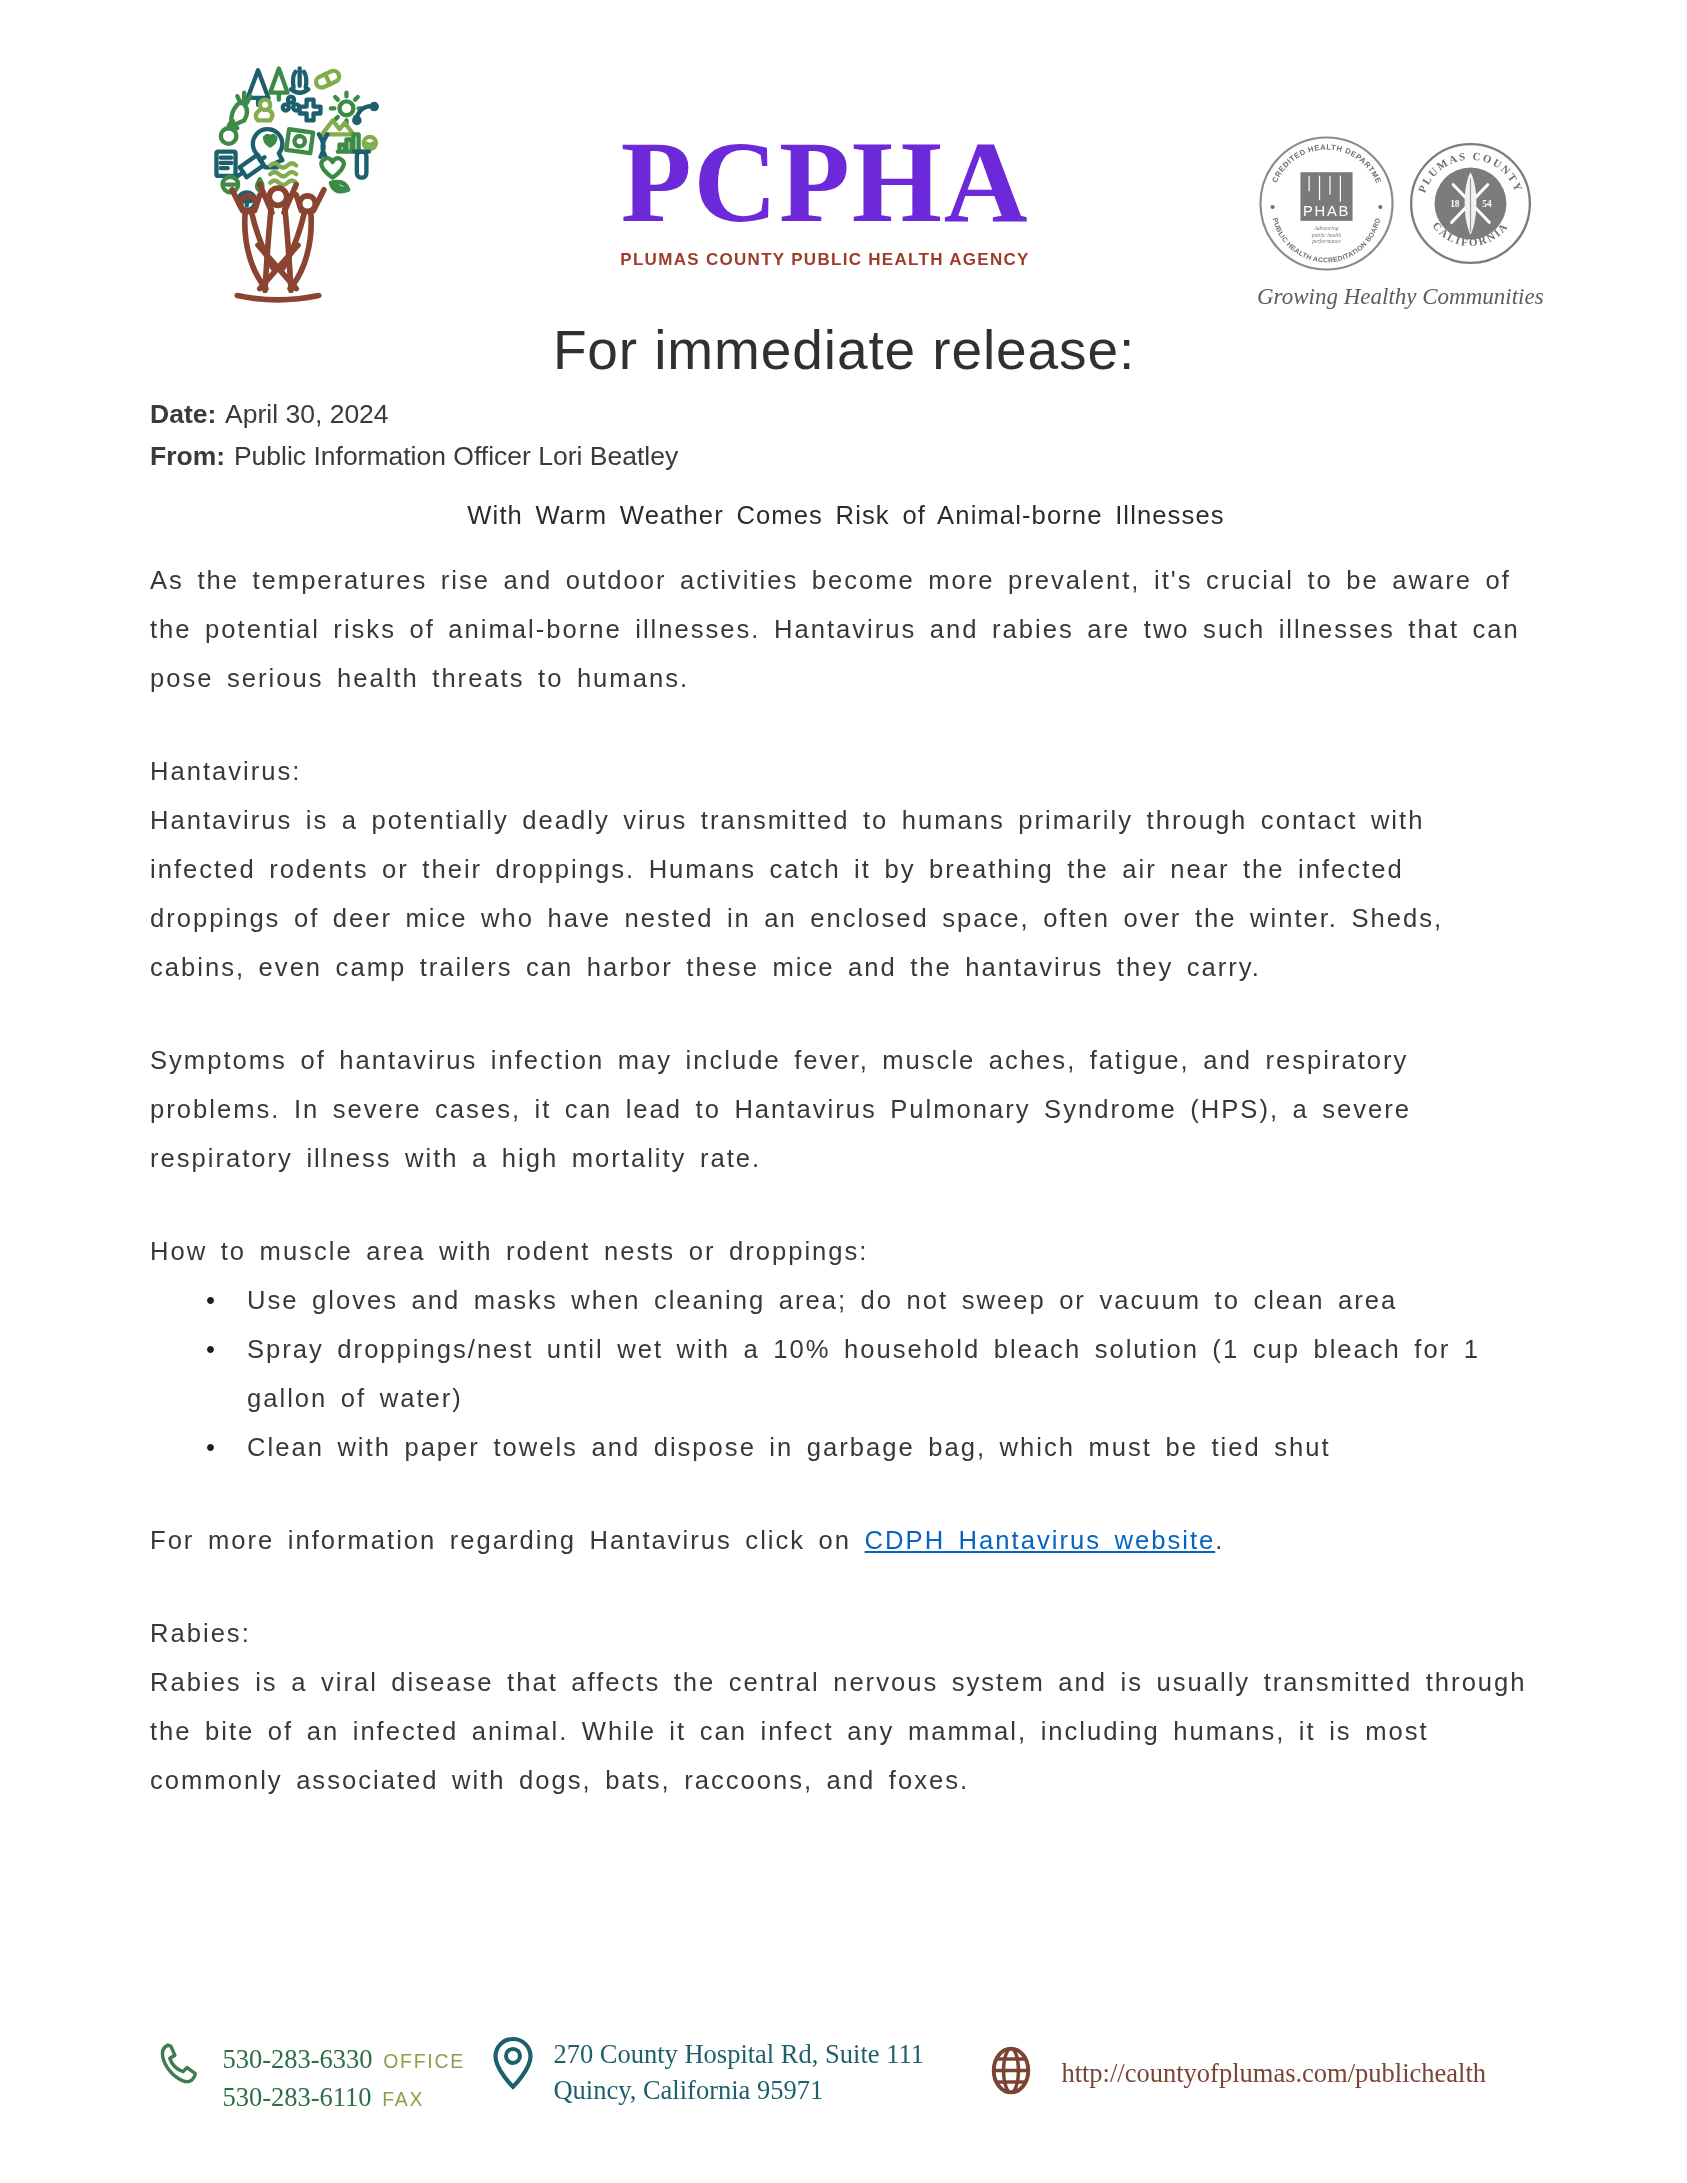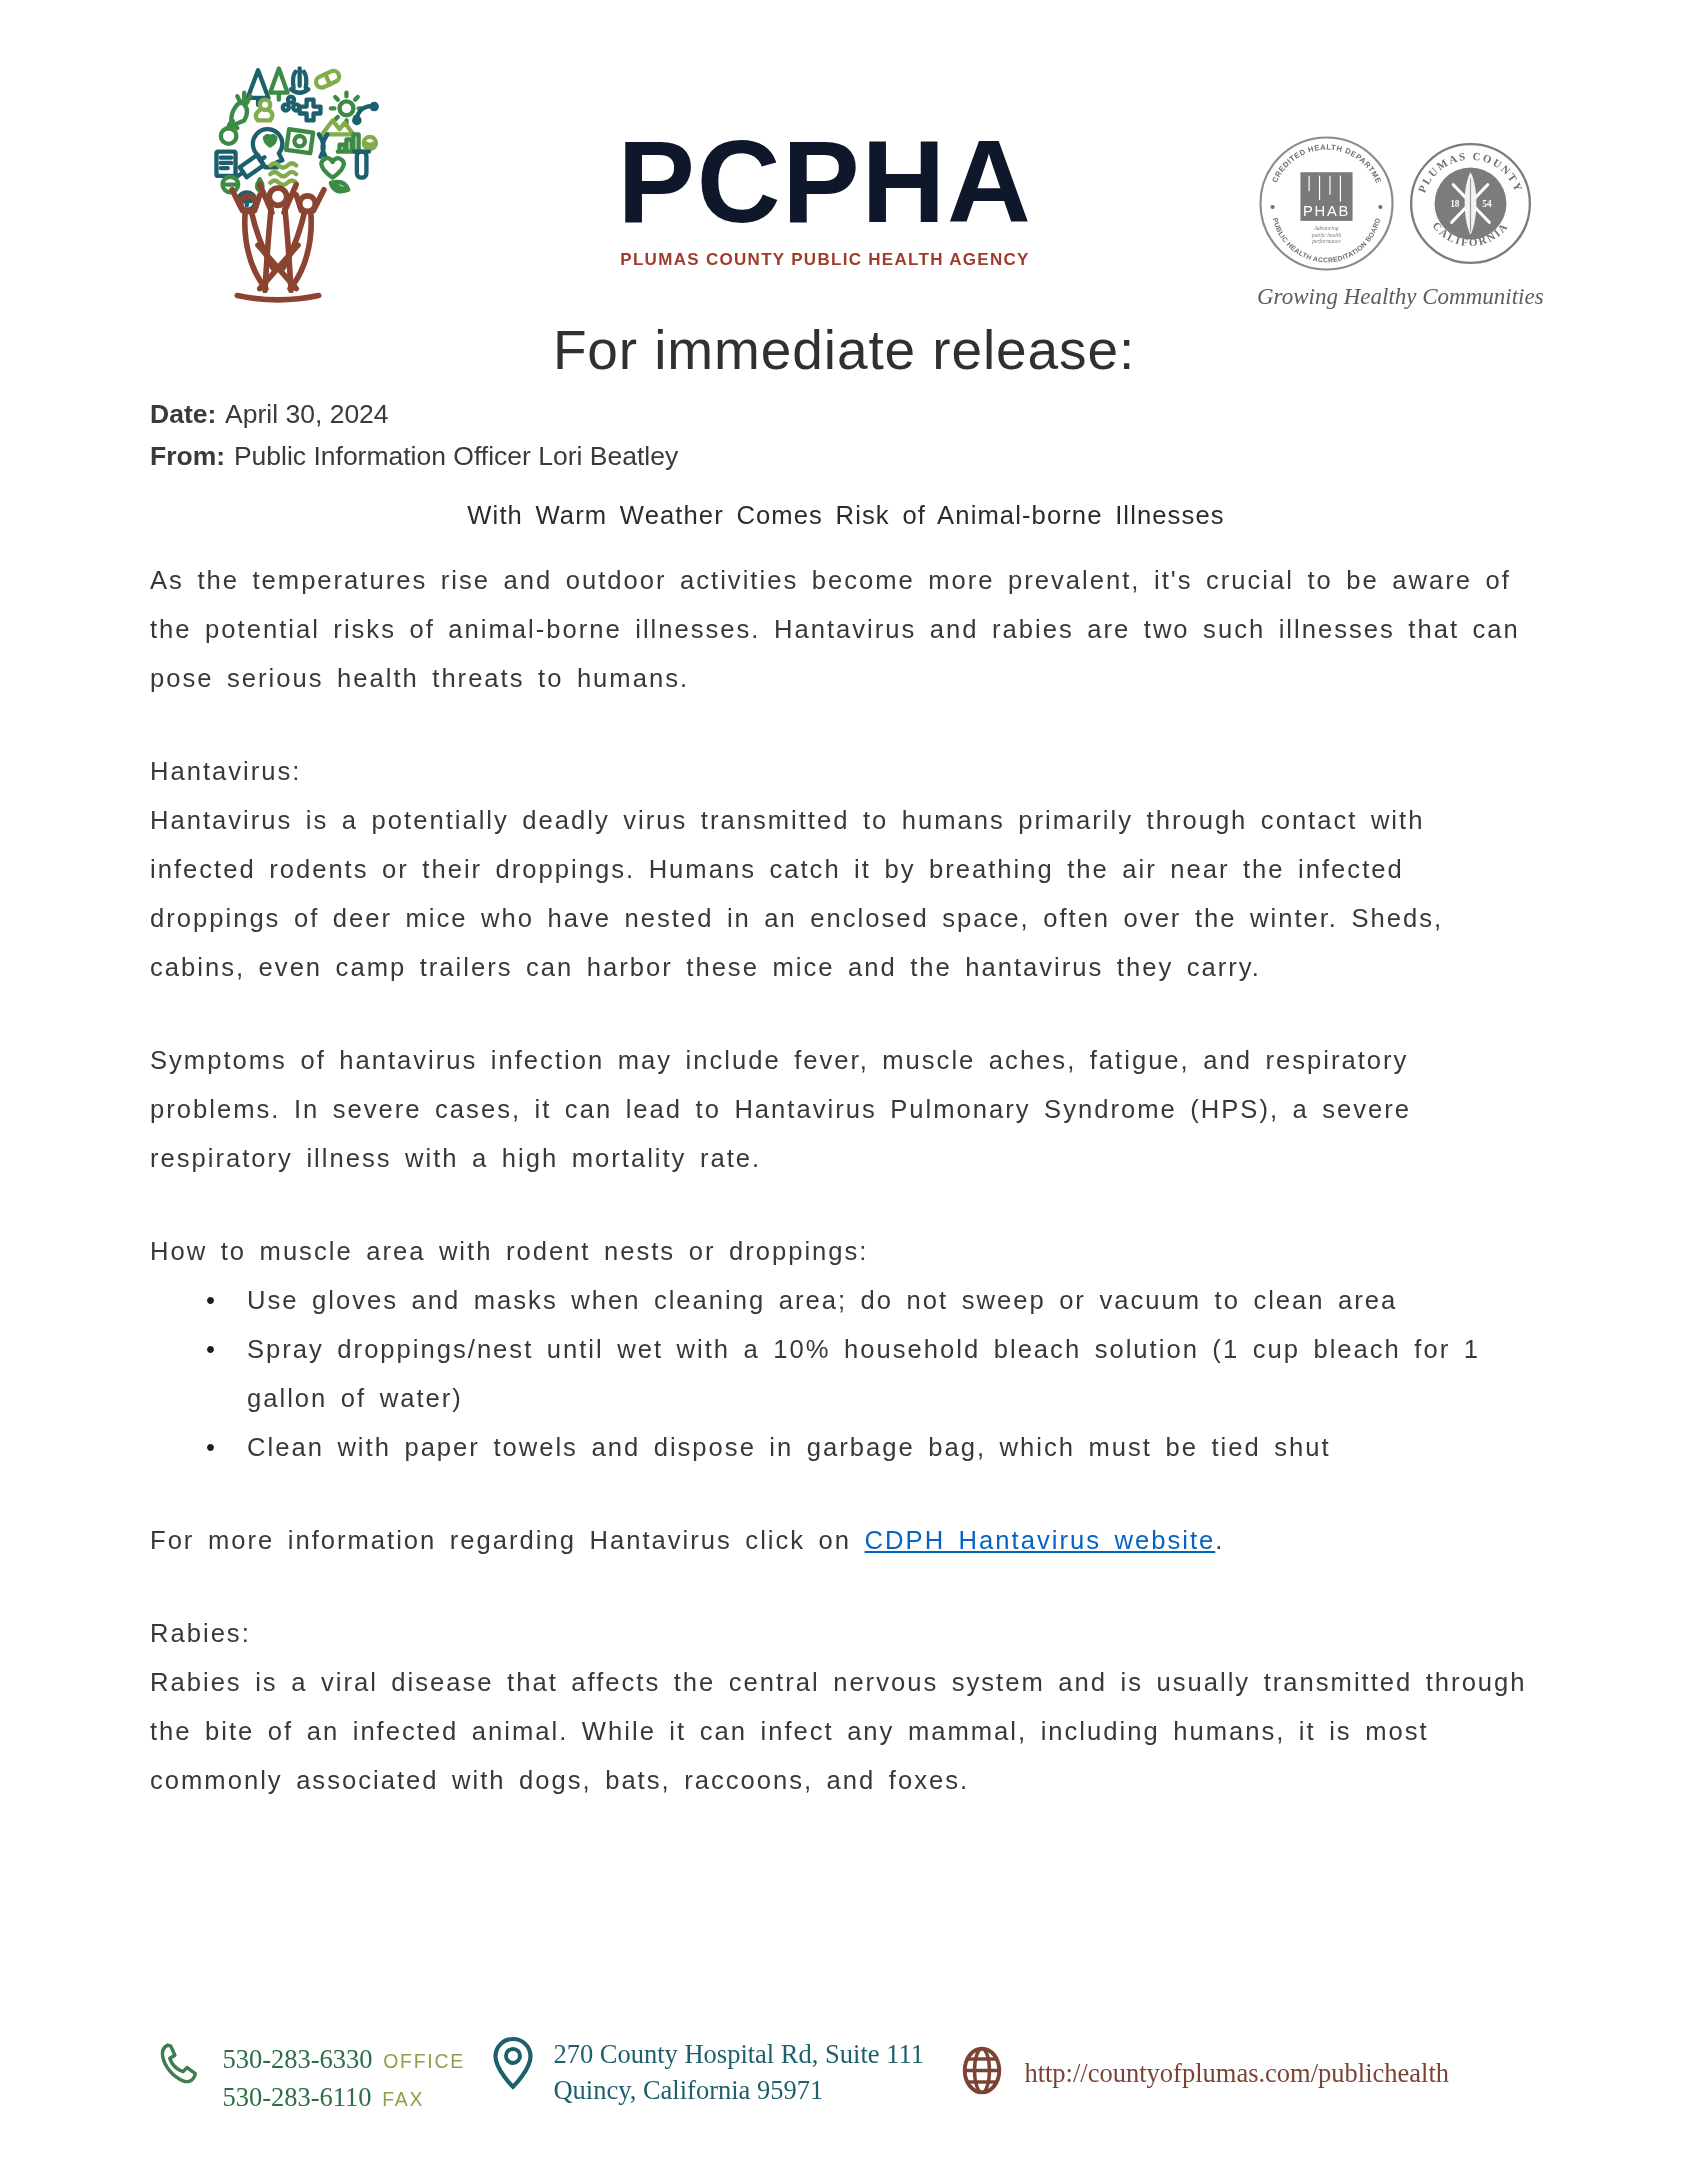--- a/index.html
+++ b/index.html
@@ -1,21 +1,21 @@
 <!DOCTYPE html>
 <html style="font-size:14px"><head>
 <meta charset="utf-8">
 <style>
   html,body{margin:0;padding:0;background:#ffffff;}
   body{width:1688px;height:2183px;position:relative;font-family:"Liberation Sans",sans-serif;color:#383838;overflow:hidden;}
 
   
   .tree-logo{position:absolute;left:161px;top:44px;}
   .brand{position:absolute;left:825px;top:134px;transform:translateX(-50%);text-align:center;width:618px;}
-  .brand-acronym{font-family:Liberation Sans, sans-serif;font-weight:bold;font-size:116px;line-height:97px;color:#0f172a;letter-spacing:1.8px;}
+  .brand-acronym{font-family:Liberation Serif, serif;font-weight:bold;font-size:116px;line-height:97px;color:#6d28d9;letter-spacing:1.8px;}
   .brand-subtitle{margin-top:19.4px;font-size:17px;font-weight:bold;letter-spacing:1.3px;color:#a03b2b;}
   .seals{position:absolute;left:1257px;top:134px;width:278px;}
   .seal-row{display:flex;gap:12.4px;align-items:center;}
   .seal-caption{margin-top:10.6px;text-align:center;white-space:nowrap;font-family:"Liberation Serif",serif;font-style:italic;font-size:23px;color:#5c5c5c;}
 
   
   .release-title{position:absolute;top:318px;left:0;width:100%;text-align:center;font-size:55px;letter-spacing:0.9px;color:#303030;}
   .meta{position:absolute;top:393px;left:150px;font-size:26.5px;line-height:42px;color:#3a3a3a;}
   .meta b{margin-right:8.8px;}
 
@@ -28,21 +28,21 @@
   ul.clean-list{list-style:none;margin:0 0 44px 0;padding:0;}
   ul.clean-list li{position:relative;padding-left:97px;}
   ul.clean-list li::before{content:"\2022";position:absolute;left:56px;top:0;color:#1e1e1e;}
   .doc-link{color:#0563c1;text-decoration:underline;cursor:pointer;}
 
   
   .footer{position:absolute;top:2036px;left:0;width:1688px;font-family:"Liberation Serif",serif;}
   .footer-item{position:absolute;display:flex;align-items:flex-start;}
   .f-phone{left:157px;top:5.3px;}
   .f-addr{left:492px;top:0px;}
-  .f-web{left:959px;top:8.8px;}
+  .f-web{left:988px;top:8.8px;gap:8px;}
   .f-text{margin-left:19.4px;font-size:26.5px;line-height:36px;}
   .phone-lines{color:#2c6e45;}
   .phone-lines .lbl{color:#8aa04c;font-family:"Liberation Sans",sans-serif;font-size:19.4px;letter-spacing:1.8px;margin-left:10.6px;}
   .addr-lines{color:#1d5f6b;}
   .web-line{color:#7b4334;margin-top:10.6px;}
 </style>
 </head>
 <body>
 
 <div class="tree-logo">

